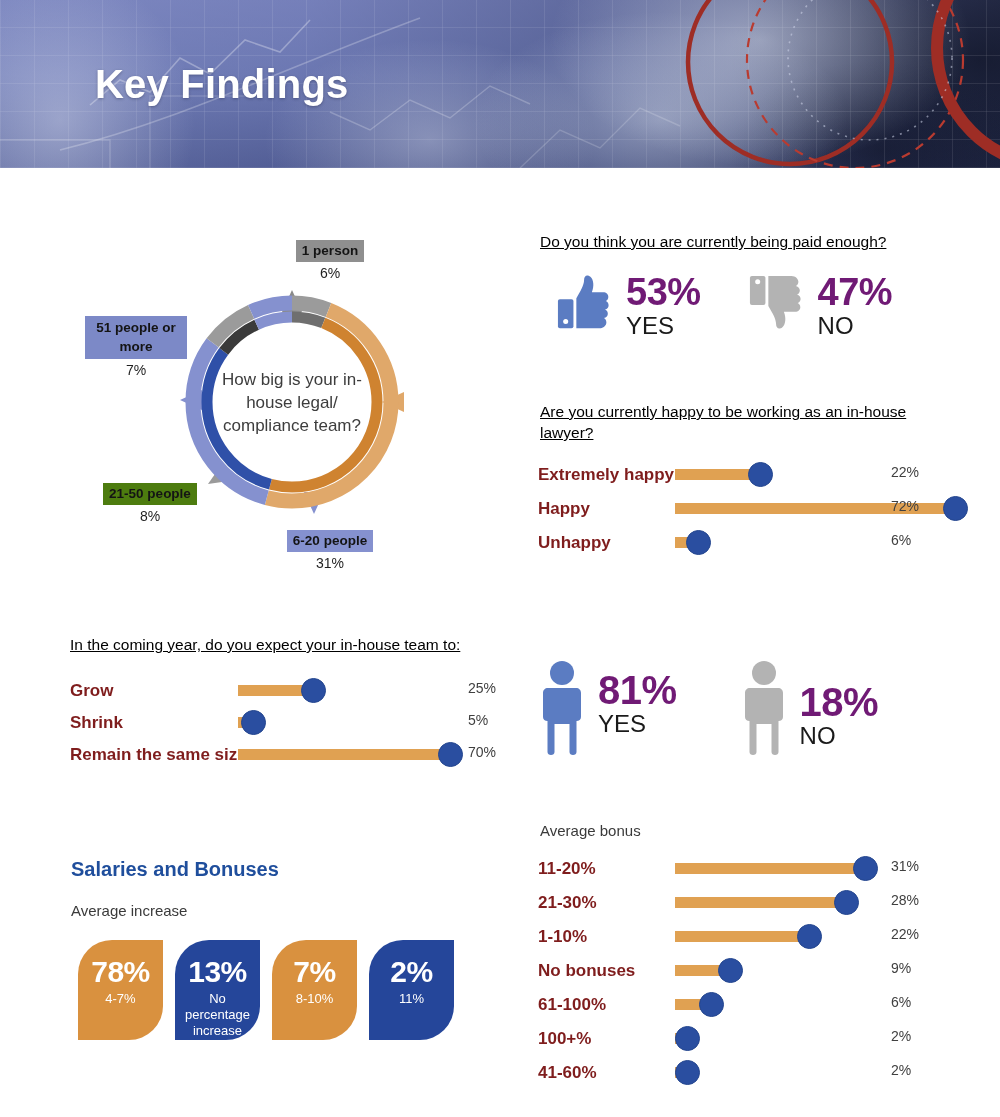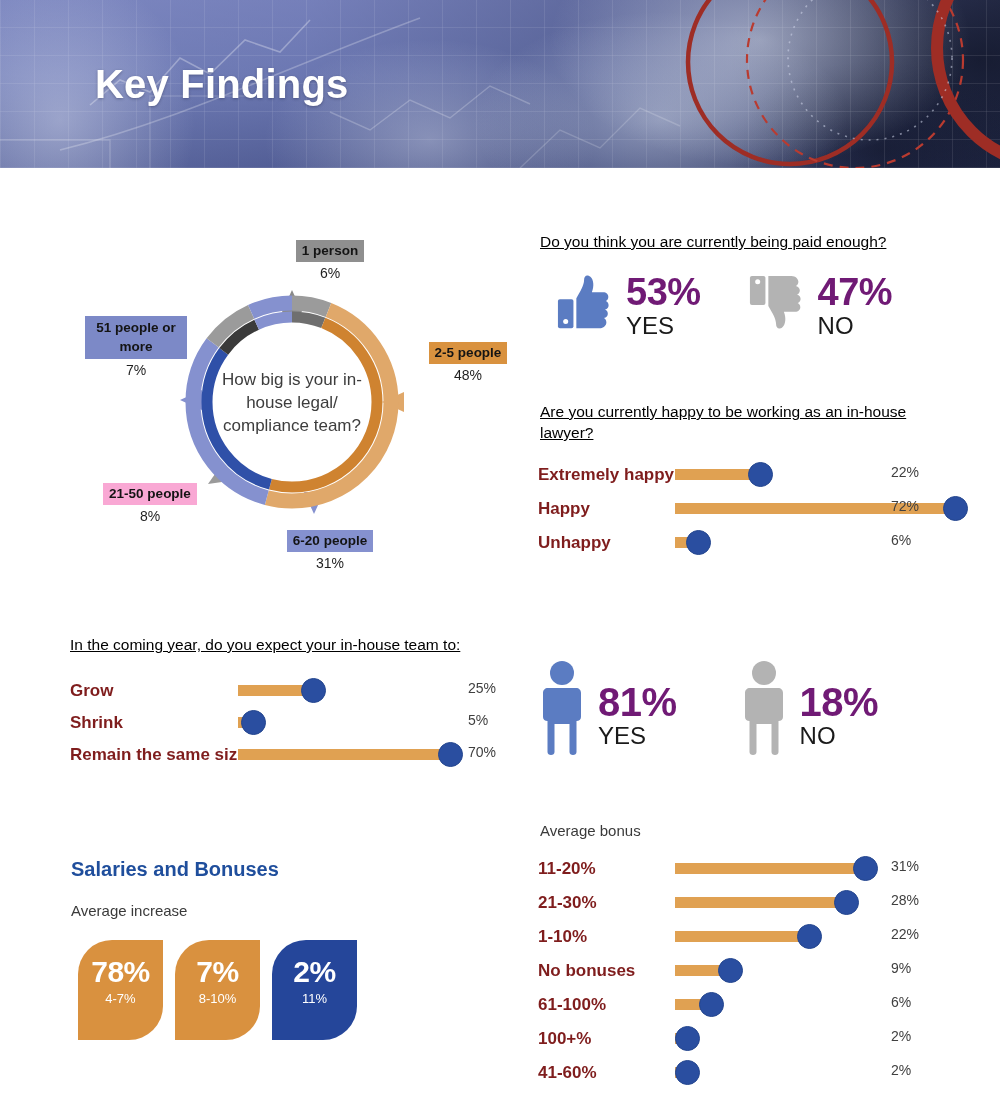--- a/index.html
+++ b/index.html
@@ -154,32 +154,28 @@
       <circle cx="114" cy="114" r="78" fill="#ffffff"></circle>
     </svg>
     <div class="donut-center">How big is your in-house legal/ compliance team?</div>
   </div>
 
   <div class="dlabel" style="left:255px; top:240px; width:150px;">
     <span class="chip" style="background: rgb(143, 143, 143);">1 person</span>
     <span class="pct">6%</span>
   </div>
 
-  <div class="dlabel" style="left:408px; top:342px; width:120px; text-align:center;">
-    <span class="chip" style="background: rgb(217, 146, 63);">2-5 people</span>
-    <span class="pct">48%</span>
-  </div>
 
   <div class="dlabel" style="left:255px; top:530px; width:150px;">
     <span class="chip" style="background: rgb(133, 145, 207);">6-20 people</span>
     <span class="pct">31%</span>
   </div>
 
   <div class="dlabel" style="left:90px; top:483px; width:120px;">
-    <span class="chip" style="background: #f9a8d4; text-align: right;">21-50 people</span>
+    <span class="chip" style="background: #4d7c0f; text-align: right;">21-50 people</span>
     <span class="pct">8%</span>
   </div>
 
   <div class="dlabel" style="left:85px; top:316px; width:102px;">
     <span class="chip" style="white-space: normal; line-height: 19px; background: rgb(124, 137, 199);">51 people or more</span>
     <span class="pct">7%</span>
   </div>
 
   <div class="q-text" style="left:540px; top:231px; width:420px;">Do you think you are currently being paid enough?</div>
 
@@ -249,21 +245,21 @@
 
   <div class="stat-row" style="left:540px; top:660px;">
     <div class="stat-item">
       <svg width="44" height="96" viewBox="0 0 44 96">
         <circle cx="22" cy="13" r="12" fill="#5b7cc2"></circle>
         <path d="M8,28 L36,28 C39,28 41,30 41,33 L41,57 C41,59.5 39,61 36.5,61
                  L36.5,92 C36.5,94 35,95 33,95 C31,95 29.5,94 29.5,92 L29.5,64
                  L14.5,64 L14.5,92 C14.5,94 13,95 11,95 C9,95 7.5,94 7.5,92
                  L7.5,61 C5,61 3,59.5 3,57 L3,33 C3,30 5,28 8,28 Z" fill="#5b7cc2"></path>
       </svg>
-      <div class="stat-txt" style="margin-left:14px; margin-top:22px;">
+      <div class="stat-txt" style="margin-left:14px; margin-top:10px;">
         <div class="stat-pct" style="font-size:40px;">81%</div>
         <div class="stat-word">YES</div>
       </div>
     </div>
 
     <div class="stat-item" style="margin-left:65px;">
       <svg width="44" height="96" viewBox="0 0 44 96">
         <circle cx="22" cy="13" r="12" fill="#b3b3b3"></circle>
         <path d="M8,28 L36,28 C39,28 41,30 41,33 L41,57 C41,59.5 39,61 36.5,61
                  L36.5,92 C36.5,94 35,95 33,95 C31,95 29.5,94 29.5,92 L29.5,64
@@ -307,20 +303,24 @@
     </div>
 
   <div class="sec-title" style="left:71px; top:858px;">Salaries and Bonuses</div>
   <div class="sub-label" style="left:71px; top:902px;">Average increase</div>
 
   <div class="cards" id="salary-cards" style="left:78px; top:940px;">
       <div class="card" style="background: rgb(217, 145, 63);">
         <div class="big">78%</div>
         <div class="small">4-7%</div>
       </div>
+      <div class="card" style="background: rgb(37, 70, 154);">
+        <div class="big">13%</div>
+        <div class="small">No percentage increase</div>
+      </div>
       <div class="card" style="background: rgb(217, 145, 63);">
         <div class="big">7%</div>
         <div class="small">8-10%</div>
       </div>
       <div class="card" style="background: rgb(37, 70, 154);">
         <div class="big">2%</div>
         <div class="small">11%</div>
       </div>
     </div>
 

